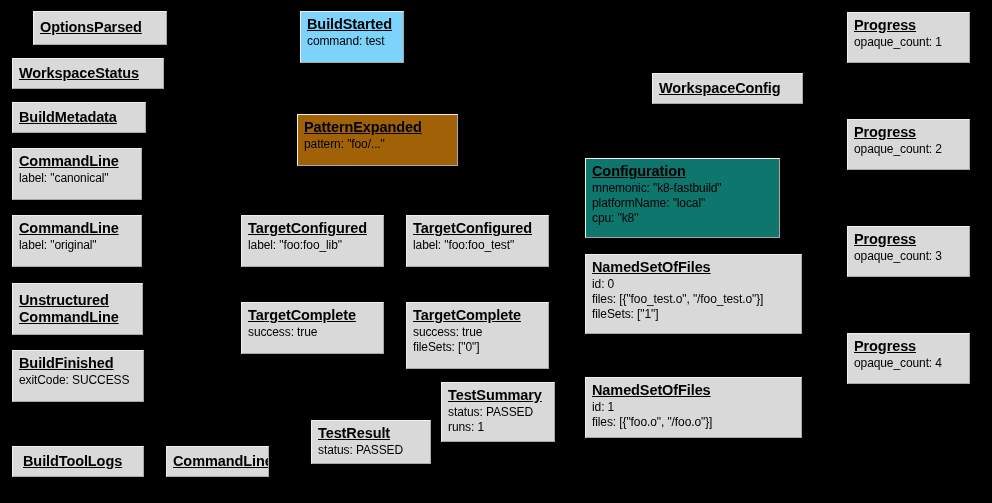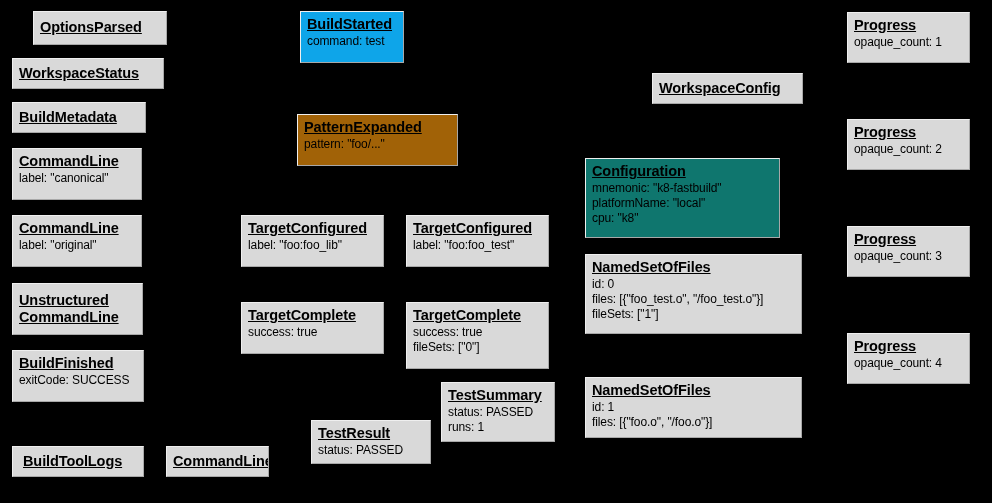--- a/index.html
+++ b/index.html
@@ -93,21 +93,21 @@
       <span class="node-fields">
         <span class="node-field">exitCode: SUCCESS</span>
       </span>
     </div>
     <div class="node title-only" style="left: 12px; top: 446px; width: 132px; height: 31px; background: rgb(217, 217, 217); padding-left: 10px;">
       <span class="node-title">BuildToolLogs</span>
     </div>
     <div class="node title-only" style="left: 166px; top: 446px; width: 103px; height: 31px; background: rgb(217, 217, 217);">
       <span class="node-title">CommandLine</span>
     </div>
-    <div class="node" style="left: 300px; top: 11px; width: 104px; height: 52px; background: #0ea5e9;">
+    <div class="node" style="left: 300px; top: 11px; width: 104px; height: 52px; background: #7dd3fc;">
       <span class="node-title">BuildStarted</span>
       <span class="node-fields">
         <span class="node-field">command: test</span>
       </span>
     </div>
     <div class="node" style="left: 297px; top: 114px; width: 161px; height: 52px; background: #a16207;">
       <span class="node-title">PatternExpanded</span>
       <span class="node-fields">
         <span class="node-field">pattern: "foo/..."</span>
       </span>

